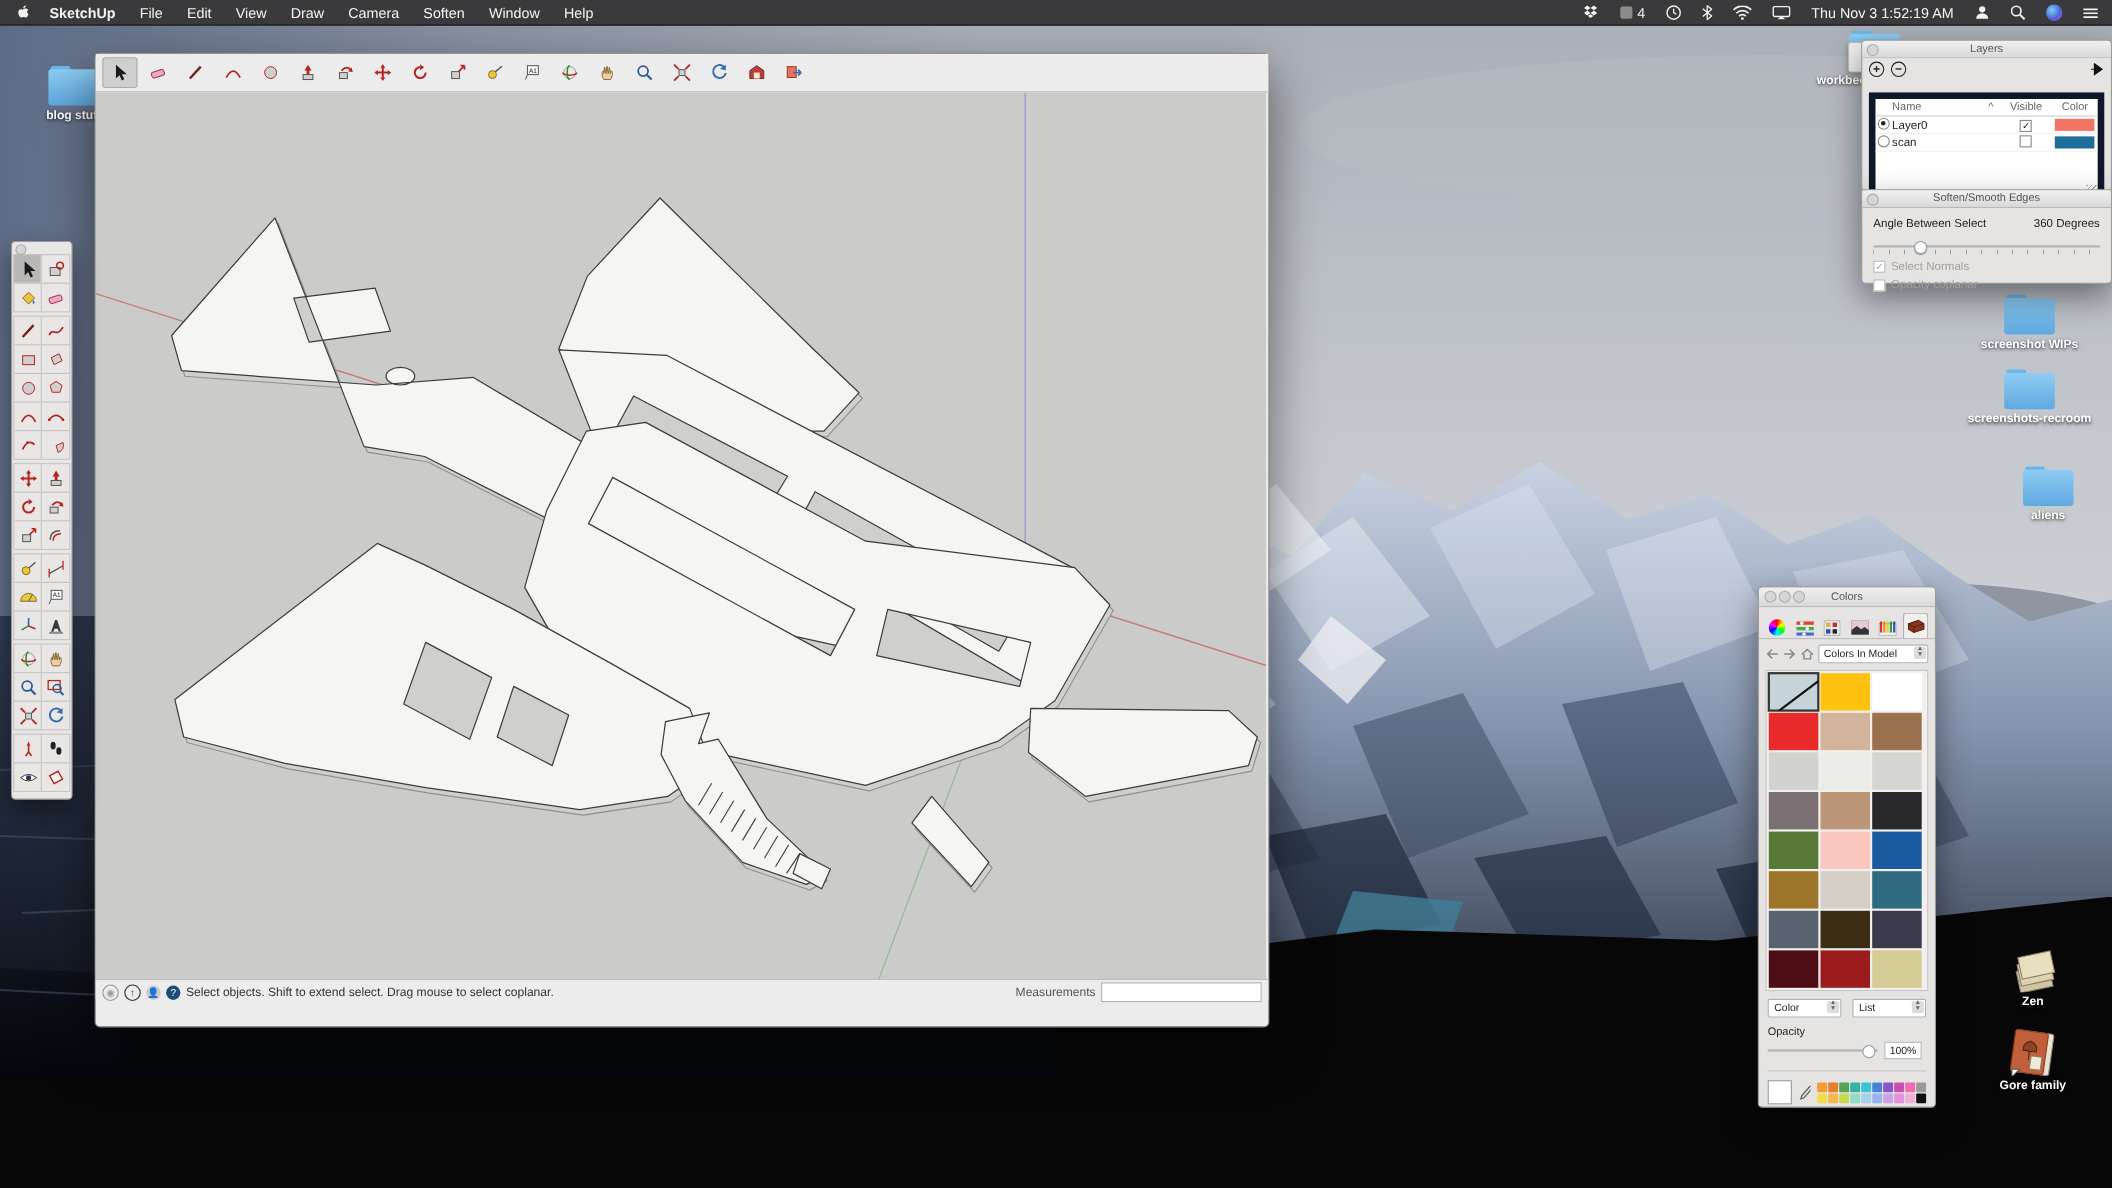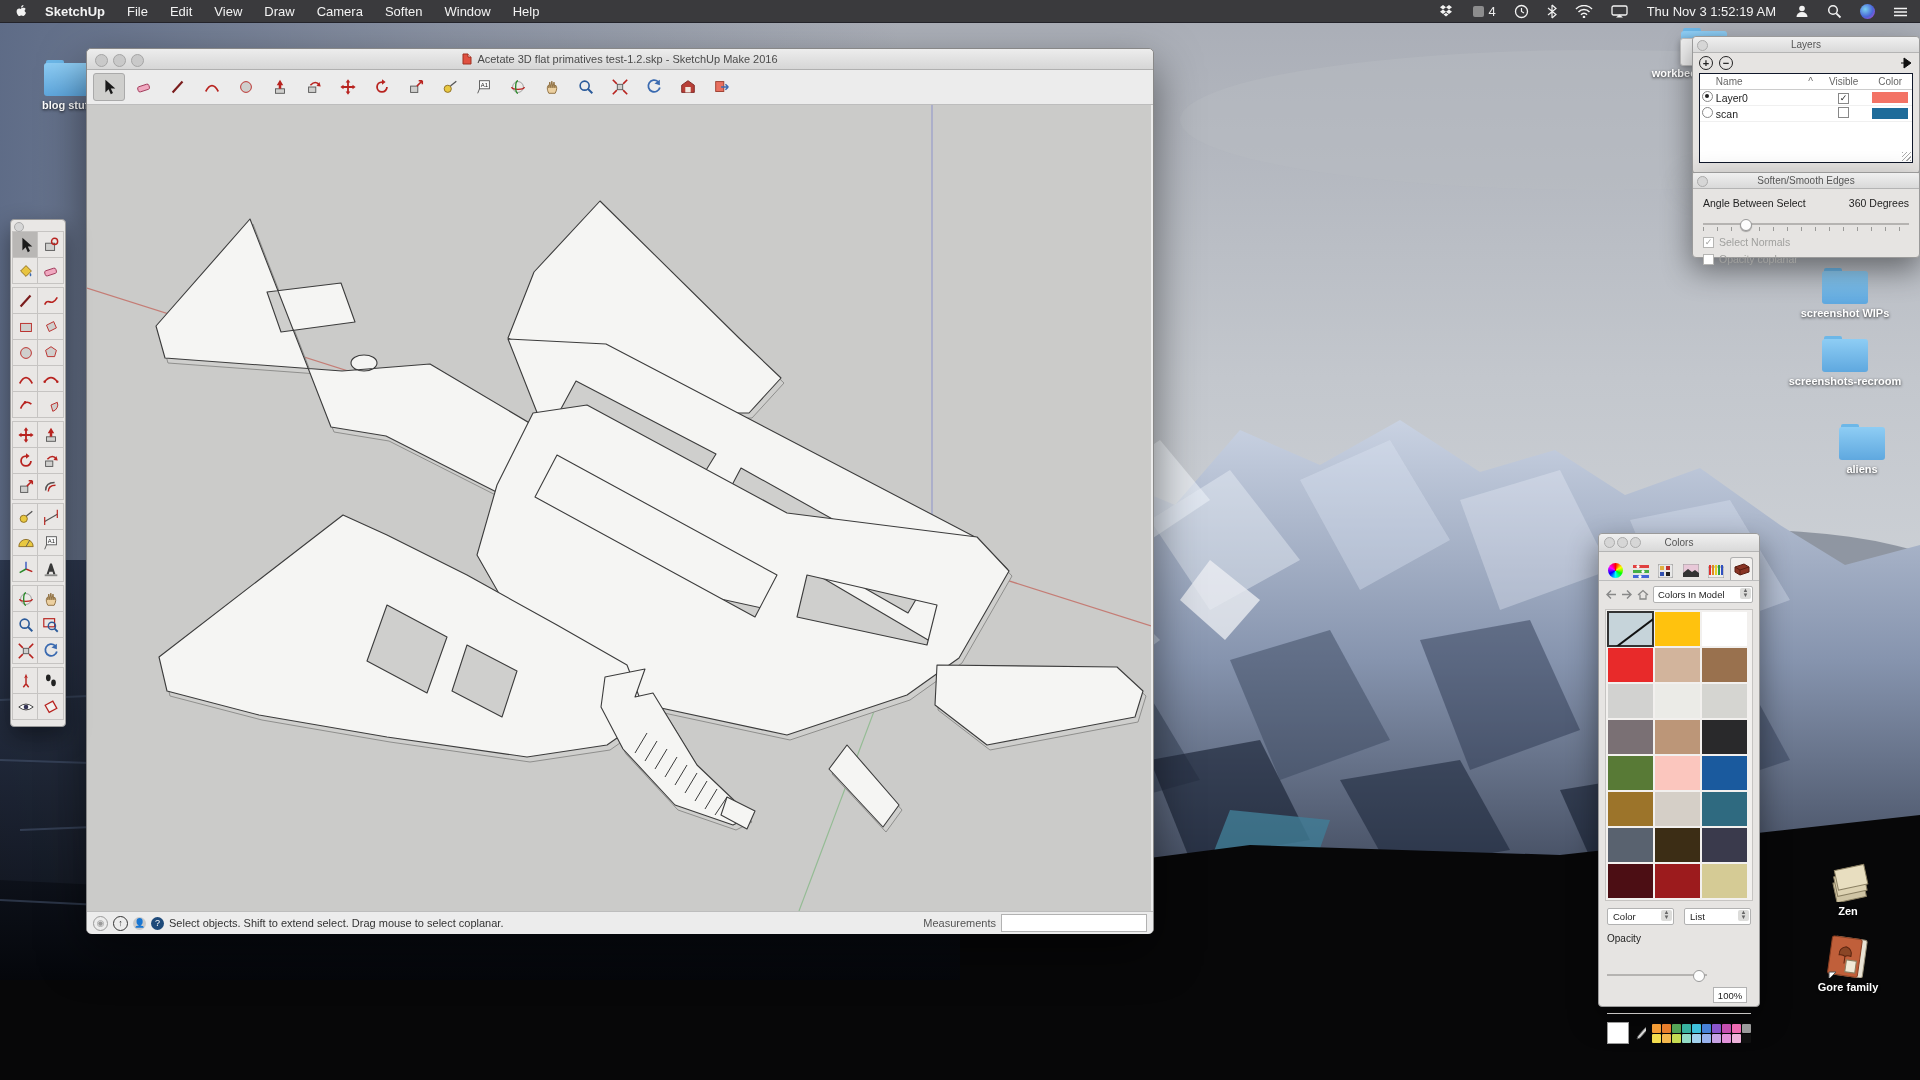--- a/index.html
+++ b/index.html
@@ -62,21 +62,21 @@
   .tool-grid-group{display:grid;grid-template-columns:25px 25px;gap:0;justify-content:center;
     margin-bottom:4px;}
   .tool{width:25px;height:25px;border:1px solid #c6c4c2;display:flex;align-items:center;
     justify-content:center;background:#e9e7e5;margin:-1px 0 0 -1px;}
   .tool.sel{background:#b9b7b5;}
   
   #layers{left:1692px;top:36px;width:226px;height:136px;}
   #layerbtns{height:20px;display:flex;align-items:center;padding:0 6px;gap:6px;}
   .circbtn{width:12px;height:12px;border:1.4px solid #222;border-radius:50%;display:flex;
     align-items:center;justify-content:center;font-size:11px;font-weight:bold;color:#222;line-height:0;}
-  #layertable{margin:0 6px;background:#fff;border:1px solid #0f172a;height:88px;position:relative;}
+  #layertable{margin:11px 6px;background:#fff;border:6px solid #0f172a;height:88px;position:relative;}
   .lrow{display:flex;align-items:center;height:15px;font-size:10.5px;color:#222;
     border-bottom:1px solid #f0f0f0;}
   .lrow.header{color:#666;border-bottom:1px solid #ccc;font-size:10px;}
   .lc-radio{width:16px;text-align:center;}
   .lc-name{width:104px;}
   .lc-vis{width:50px;text-align:center;}
   .lc-col{width:44px;display:flex;justify-content:center;}
   .colorchip{width:36px;height:11px;}
   .cb{display:inline-block;width:9px;height:9px;border:1px solid #888;background:#fff;font-size:9px;
     line-height:9px;text-align:center;color:#222;}
@@ -119,21 +119,21 @@
   #cdrops{display:flex;gap:10px;margin:7px 8px 0 8px;}
   .dropbox{width:62px;height:15px;background:#fff;border:1px solid #b2b2b2;border-radius:2px;
     font-size:9.5px;color:#222;display:flex;align-items:center;padding-left:5px;position:relative;}
   #opacity{margin:8px 8px 0 8px;font-size:10px;color:#222;}
   #oprow{display:flex;align-items:center;gap:6px;margin-top:3px;}
   #opslider{position:relative;width:100px;height:10px;}
   #opslider .track{position:absolute;left:0;right:0;top:4px;height:2px;background:#b5b3b1;}
   #opslider .thumb{position:absolute;right:2px;top:0;width:10px;height:10px;border-radius:50%;
     background:#fdfdfd;border:1px solid #9a9a9a;}
   #opval{width:32px;height:14px;border:1px solid #b2b2b2;background:#fff;font-size:9.5px;
-    display:flex;align-items:center;justify-content:center;color:#222;margin-top:40px;}
+    display:flex;align-items:center;justify-content:center;color:#222;}
   #cbottom{display:flex;align-items:center;gap:6px;margin:10px 8px 0 8px;border-top:1px solid #c6c4c2;
     padding-top:8px;}
   #curswatch{width:26px;height:20px;background:#fff;border:1px solid #9a9a9a;}
   #minipal{display:grid;grid-template-columns:repeat(10,9px);grid-auto-rows:9px;gap:1px;}
   .mp{width:9px;height:9px;border-radius:1px;}
   
   #whitetab{left:1680px;top:38px;width:44px;height:26px;background:#f2f2f2;border:1px solid #c0c0c0;
     border-radius:3px;z-index:4;position:absolute;box-shadow:0 2px 6px rgba(0,0,0,.3);}
   svg{display:block;}
 </style>
@@ -465,32 +465,20 @@
           <div class="mp" style="background: rgb(152, 178, 238);"></div>
           <div class="mp" style="background: rgb(199, 162, 228);"></div>
           <div class="mp" style="background: rgb(226, 146, 218);"></div>
           <div class="mp" style="background: rgb(238, 178, 218);"></div>
           <div class="mp" style="background: rgb(17, 17, 17);"></div>
         </div>
     </div>
   </div>
 
   <div id="suwin">
-    <div id="sutitle">
-      <div class="tl" style="left:8px"></div>
-      <div class="tl" style="left:26px"></div>
-      <div class="tl" style="left:44px"></div>
-      <div class="ttext">
-        <svg width="10" height="12">
-          <path d="M1 1 h5 l3 3 v7 h-8 z" fill="#e05040" stroke="#a03020"></path>
-          <path d="M6 1 l0 3 l3 0" fill="#fff" stroke="#a03020"></path>
-        </svg>
-        <span>Acetate 3D flat primatives test-1.2.skp - SketchUp Make 2016</span>
-      </div>
-    </div>
     <div id="sutoolbar">
         <div class="tbtn pressed">
           <svg width="18" height="18" viewBox="0 0 20 20">
             <path d="M6 2 L6 16 L9.6 12.6 L12 18 L14.4 16.8 L12 11.6 L17 11.6 Z" fill="#1a1a1a"></path>
           </svg>
         </div>
         <div class="tbtn">
           <svg width="18" height="18" viewBox="0 0 20 20">
             <rect x="3" y="8" width="13" height="6" rx="2" transform="rotate(-18 10 11)" fill="#f0a8c0" stroke="#a03a5a"></rect>
           </svg>

